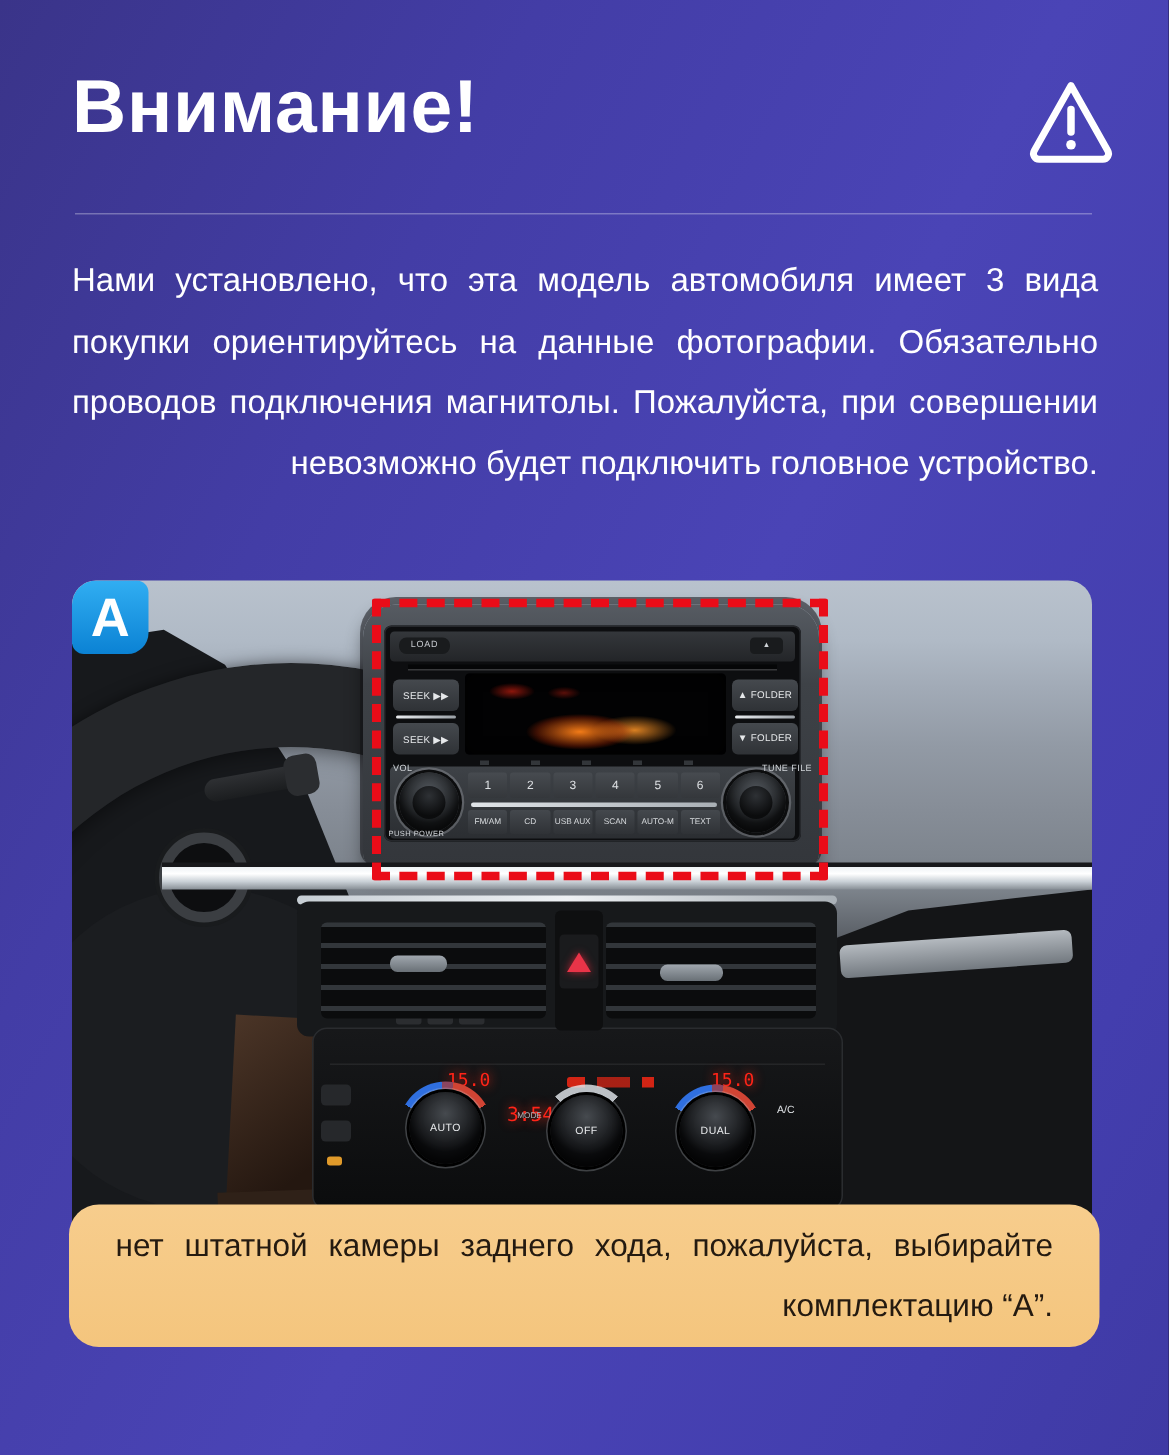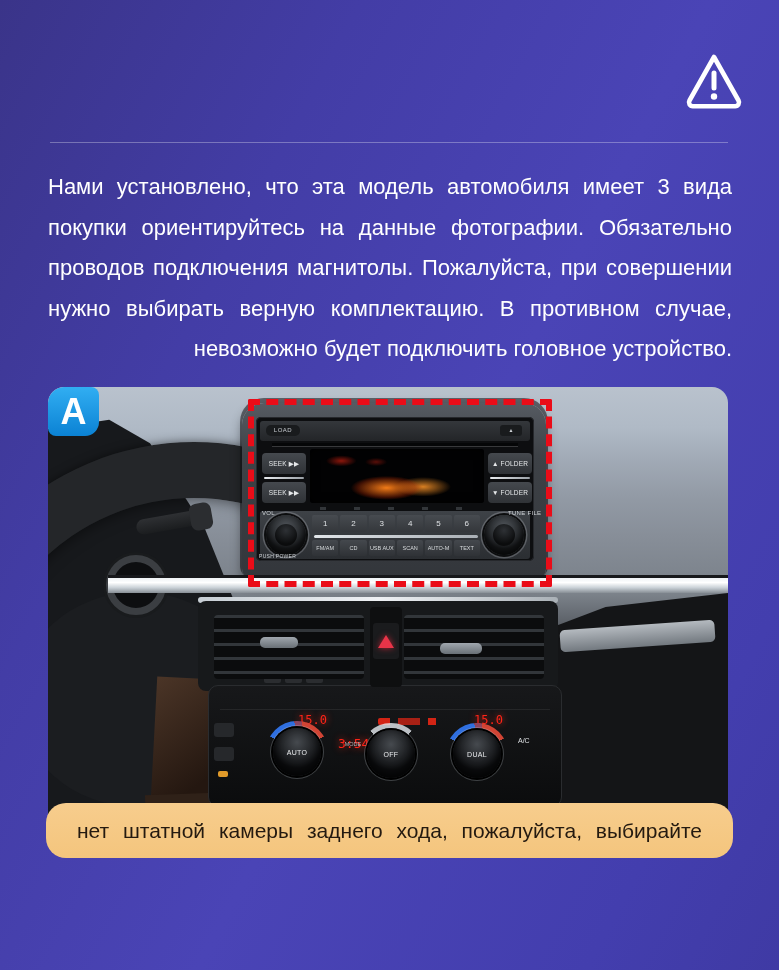--- a/index.html
+++ b/index.html
@@ -147,34 +147,34 @@
   
   .note{left:46px;top:803px;width:687px;box-sizing:border-box;padding:8px 31px 7px;z-index:30;
     background:linear-gradient(180deg,#f7cd8d,#f4c57d);border-radius:20px;
     color:#241a10;font-size:21px;line-height:40px;}
 </style>
 </head>
 <body>
 
 <div class="stage">
 
+  <div class="abs title">Внимание!</div>
   <div class="abs warn-icon">
     <svg width="64" height="60" viewBox="0 0 64 60">
       <path d="M32 7 L56.5 50.5 a3.8 3.8 0 0 1 -3.3 5.7 H10.8 a3.8 3.8 0 0 1 -3.3 -5.7 Z" fill="none" stroke="#ffffff" stroke-width="4.6" stroke-linejoin="round"></path>
       <line x1="32" y1="23" x2="32" y2="38" stroke="#ffffff" stroke-width="5" stroke-linecap="round"></line>
       <circle cx="32" cy="46.5" r="3.2" fill="#ffffff"></circle>
     </svg>
   </div>
   <div class="abs divider"></div>
 
   <div class="abs intro">
     <div class="jline">Нами установлено, что эта модель автомобиля имеет 3 вида</div>
     <div class="jline">покупки ориентируйтесь на данные фотографии. Обязательно</div>
     <div class="jline">проводов подключения магнитолы. Пожалуйста, при совершении</div>
-    <div class="jline">нужно выбирать верную комплектацию. В противном случае,</div>
     <div class="jlast">невозможно будет подключить головное устройство.</div>
   </div>
 
   <div class="abs photo">
 
     <div class="abs left-dark"></div>
     <div class="abs wheel-clip">
       <div class="wheel-ring"></div>
       <div class="wheel-hub"></div>
     </div>
@@ -267,15 +267,16 @@
       <div class="knob-arc"></div>
       <div class="knob-big">DUAL</div>
     </div>
     <div class="abs ac-lab">A/C</div>
 
     <div class="abs badge">A</div>
   </div>
 
   <div class="abs note">
     <div class="jline">нет штатной камеры заднего хода, пожалуйста, выбирайте</div>
+    <div class="jlast">комплектацию “А”.</div>
   </div>
 
 </div>
 
 </body></html>

